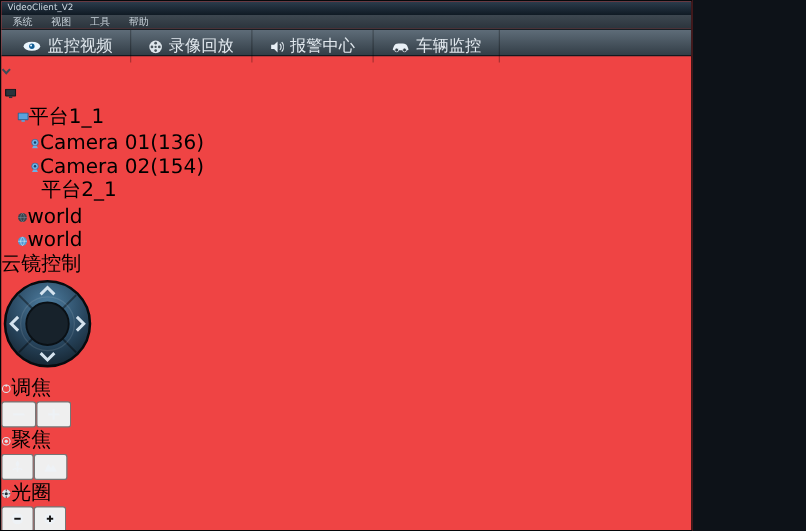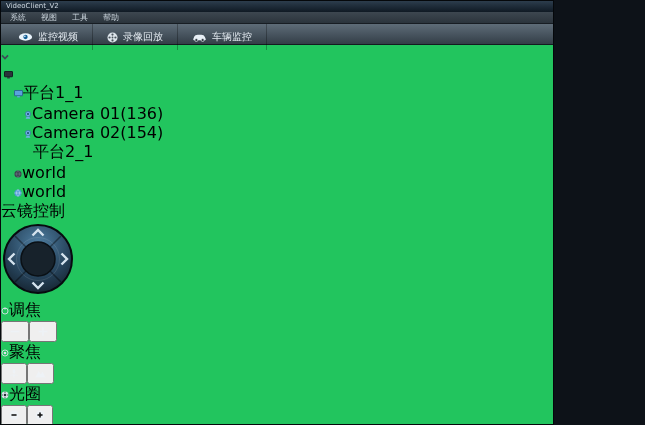--- a/index.html
+++ b/index.html
@@ -1,23 +1,23 @@
 <!DOCTYPE html>
 <html><head>
 <meta charset="utf-8">
 <style>
   html,body{margin:0;padding:0;background:#0d1218;}
   *{box-sizing:border-box;}
-  .app{width:554px;height:425px;display:flex;flex-direction:column;font-family:"DejaVu Sans",sans-serif;overflow:hidden;background:#22c55e;border:1px solid #05080b;}
+  .app{width:554px;height:425px;display:flex;flex-direction:column;font-family:"DejaVu Sans",sans-serif;overflow:hidden;background:#ef4444;border:1px solid #05080b;}
   
   .titlebar{height:11px;background:linear-gradient(#2c3d4d,#101a24);color:#cdd7e0;font-size:7px;line-height:11px;padding-left:5px;flex:none;}
   .menubar{height:12px;background:linear-gradient(#3d4750,#2b343c);display:flex;gap:15px;align-items:flex-end;padding-left:9px;color:#c8d2da;font-size:8px;border-bottom:1px solid #171d23;flex:none;}
   .menu-item{cursor:default;}
   .tabbar{height:21px;background:linear-gradient(#5e6c78,#333e47);display:flex;align-items:stretch;padding-left:3px;flex:none;border-bottom:1px solid #141a20;}
-  .tab{display:flex;align-items:center;gap:5px;color:#e2e9ef;font-size:10px;padding:13px 14px;border-right:1px solid rgba(0,0,0,.28);}
+  .tab{display:flex;align-items:center;gap:5px;color:#e2e9ef;font-size:13px;padding:13px 14px;border-right:1px solid rgba(0,0,0,.28);}
   .tab.active{background:linear-gradient(#45a0d8,#135documents?0;}
   .tab.active{background:linear-gradient(#45a0d8,#135a92);border-radius:3px 3px 0 0;border-right:1px solid rgba(0,0,0,.35);}
   
   .content{flex:1;display:flex;min-height:0;}
   .sidebar{width:115px;flex:none;background:#262e35;display:flex;flex-direction:column;}
   .combo{margin:4px 3px 2px 3px;height:14px;background:#fff;border:1px solid #7f8a92;display:flex;align-items:stretch;justify-content:flex-end;}
   .combo-btn{width:15px;background:linear-gradient(#fbfdfe,#cdd6dd);border-left:1px solid #9aa4ab;display:flex;align-items:center;justify-content:center;}
   .tree{margin:1px 3px;background:#fff;border:1px solid #7f8a92;height:104px;font-size:7.5px;padding:3px 2px;overflow:hidden;color:#101418;}
   .tree-item{display:flex;align-items:center;gap:3px;height:12px;white-space:nowrap;}
   .ptz-header{height:12px;margin-top:3px;background:linear-gradient(#434c55,#14181d);color:#dde5ec;font-size:8px;line-height:12px;padding-left:6px;border-top:1px solid #525c66;}
@@ -52,20 +52,27 @@
       <div class="tab">
         <svg width="11" height="11" viewBox="0 0 12 12" xmlns="http://www.w3.org/2000/svg">
           <circle cx="6" cy="6" r="5.5" fill="#dde5eb"></circle>
           <circle cx="6" cy="2.8" r="1.2" fill="#49545c"></circle>
           <circle cx="6" cy="9.2" r="1.2" fill="#49545c"></circle>
           <circle cx="2.8" cy="6" r="1.2" fill="#49545c"></circle>
           <circle cx="9.2" cy="6" r="1.2" fill="#49545c"></circle>
           <circle cx="6" cy="6" r="1" fill="#49545c"></circle>
         </svg>
         <span>录像回放</span>
+      </div>
+      <div class="tab">
+        <svg width="11" height="11" viewBox="0 0 12 12" xmlns="http://www.w3.org/2000/svg">
+          <path d="M1,4.2 h2.6 l3,-3 v9.6 l-3,-3 H1 z" fill="#e8eff5"></path>
+          <path d="M8.6,3.4 a3.6,3.6 0 0 1 0,5.2 M10.2,1.8 a5.8,5.8 0 0 1 0,8.4" stroke="#e8eff5" fill="none" stroke-width="1"></path>
+        </svg>
+        <span>报警中心</span>
       </div>
       <div class="tab">
         <svg width="15" height="9" viewBox="0 0 16 10" xmlns="http://www.w3.org/2000/svg">
           <path d="M1,7 L2.2,4 Q3,2 6,2 L10,2 Q13,2 14,4.5 L15,7 Q15,8 14,8 L2,8 Q1,8 1,7 Z" fill="#e8eff5"></path>
           <circle cx="4.5" cy="7.8" r="1.7" fill="#333c44" stroke="#e8eff5" stroke-width=".7"></circle>
           <circle cx="11.5" cy="7.8" r="1.7" fill="#333c44" stroke="#e8eff5" stroke-width=".7"></circle>
         </svg>
         <span>车辆监控</span>
       </div>
     </div>

